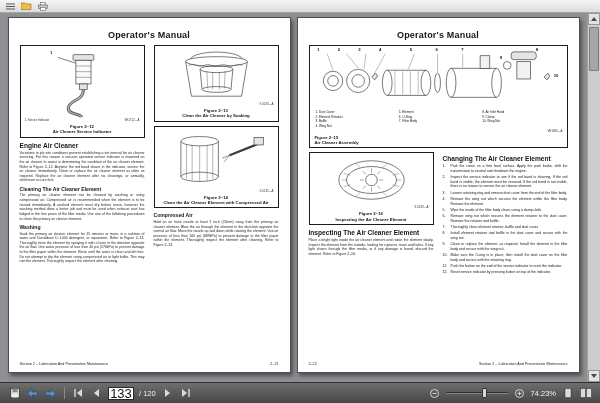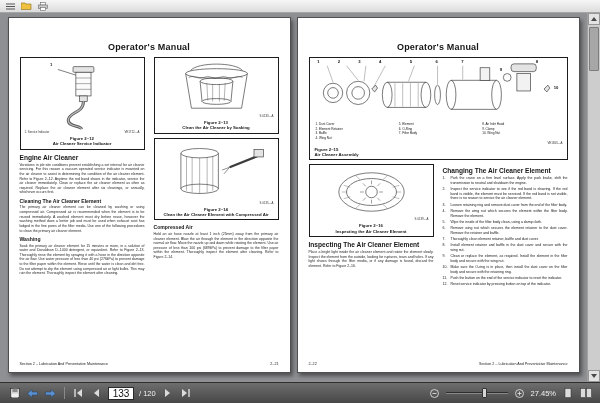--- a/index.html
+++ b/index.html
@@ -10,21 +10,21 @@
   .topbar { position:absolute; top:0; left:0; right:0; height:13px;
     background:linear-gradient(#f6f6f6,#dcdcdc); border-bottom:1px solid #a5a5a5;
     display:flex; align-items:center; gap:5px; padding:0 5px; z-index:5; }
   .tb-icon { width:11px; height:9px; display:flex; align-items:center; justify-content:center; }
 
   
   .viewport { position:absolute; top:13px; left:0; right:13px; bottom:21px;
     background:#8f9094; display:flex; justify-content:center; align-items:flex-start;
     gap:6px; padding-top:4px; }
   .page { width:283px; height:356px; background:#ffffff; border:1px solid #4f4f4f;
-    box-shadow:2px 3px 4px rgba(0,0,0,.45); position:relative; padding:24px 11px 16px; color:#161616; }
+    box-shadow:2px 3px 4px rgba(0,0,0,.45); position:relative; padding:12px 11px 16px; color:#161616; }
   .page-title { text-align:center; font-weight:bold; font-size:9px; letter-spacing:.2px; margin-bottom:5px; }
   .cols { display:flex; gap:9px; }
   .col { flex:1; min-width:0; }
 
   .figure { border:1px solid #1c1c1c; padding:2px 2px 1px; margin-bottom:4px; position:relative; background:#fff; }
   .figure svg { display:block; width:100%; }
   .fig-meta { display:flex; justify-content:space-between; font-size:2.9px; color:#333; padding:0 2px; }
   .fig-caption { text-align:center; font-weight:bold; font-size:4.3px; line-height:1.25; margin:2px 0 1px; }
   .fig-caption.left { text-align:left; padding-left:3px; }
   .callout { position:absolute; font-size:4.2px; font-weight:bold; color:#111; line-height:1; }
@@ -54,21 +54,21 @@
   .scroll-thumb { position:absolute; top:14px; left:1px; right:1px; height:44px;
     background:#a7a7a7; border:1px solid #7c7c7c; border-radius:1px; }
 
   
   .statusbar { position:absolute; left:0; right:0; bottom:0; height:21px;
     background:linear-gradient(#6e6e6e,#474747); border-top:1px solid #2f2f2f;
     display:flex; align-items:center; padding:0 8px; gap:5px; color:#ececec; z-index:5; }
   .sb-btn { width:13px; height:13px; display:flex; align-items:center; justify-content:center;
     border-radius:2px; }
   .sb-sep { width:1px; height:12px; background:#8a8a8a; margin:0 2px; }
-  .page-input { width:26px; height:13px; font-size:10px; font-family:"Liberation Sans",sans-serif;
+  .page-input { width:26px; height:13px; font-size:13px; font-family:"Liberation Sans",sans-serif;
     text-align:center; border:1px solid #2a2a2a; background:#fff; color:#111; }
   .sb-text { font-size:7.5px; color:#f0f0f0; }
   .spacer { flex:1; }
   .slider { width:62px; height:12px; position:relative; }
   .slider-track { position:absolute; top:5px; left:0; right:0; height:2px; background:#2d2d2d; border-bottom:1px solid #888; }
   .slider-thumb { position:absolute; top:1px; left:36px; width:5px; height:10px; background:#d6d6d6; border:1px solid #333; border-radius:1px; }
 </style>
 </head>
 <body>
 
@@ -447,21 +447,21 @@
     <div class="slider-track"></div>
     <div class="slider-thumb"></div>
   </div>
   <div class="sb-btn">
     <svg width="9" height="9" viewBox="0 0 9 9">
         <circle cx="4.5" cy="4.5" r="4" fill="none" stroke="#dcdcdc" stroke-width="0.9"></circle>
         <line x1="2.5" y1="4.5" x2="6.5" y2="4.5" stroke="#dcdcdc" stroke-width="0.9"></line>
         <line x1="4.5" y1="2.5" x2="4.5" y2="6.5" stroke="#dcdcdc" stroke-width="0.9"></line>
       </svg>
   </div>
-  <span class="sb-text">27.45%</span>
+  <span class="sb-text">74.23%</span>
   <div class="sb-btn">
     <svg width="8" height="10" viewBox="0 0 8 10">
         <rect x="1" y="0.5" width="6" height="9" fill="#dcdcdc" stroke="#2e2e2e" stroke-width="0.5"></rect>
       </svg>
   </div>
   <div class="sb-btn">
     <svg width="12" height="10" viewBox="0 0 12 10">
         <rect x="0.5" y="0.5" width="5" height="9" fill="#dcdcdc" stroke="#2e2e2e" stroke-width="0.5"></rect>
         <rect x="6.5" y="0.5" width="5" height="9" fill="#dcdcdc" stroke="#2e2e2e" stroke-width="0.5"></rect>
       </svg>

